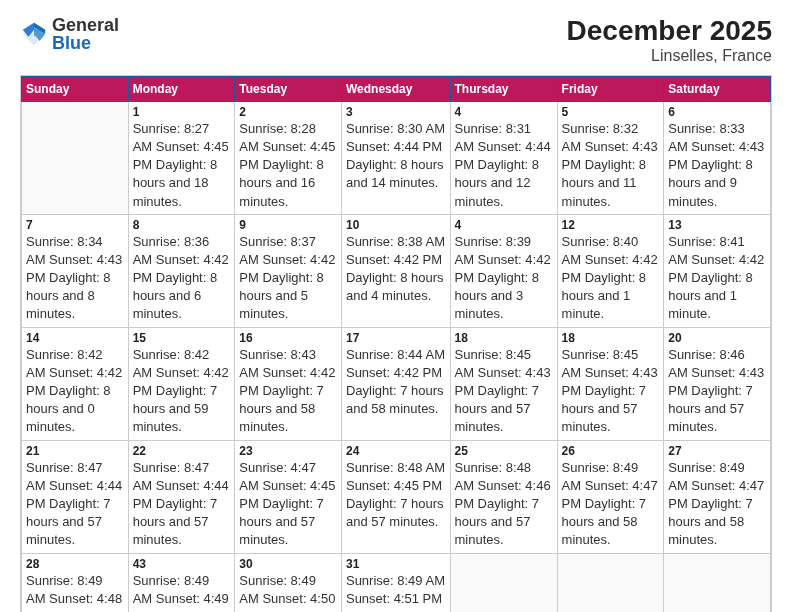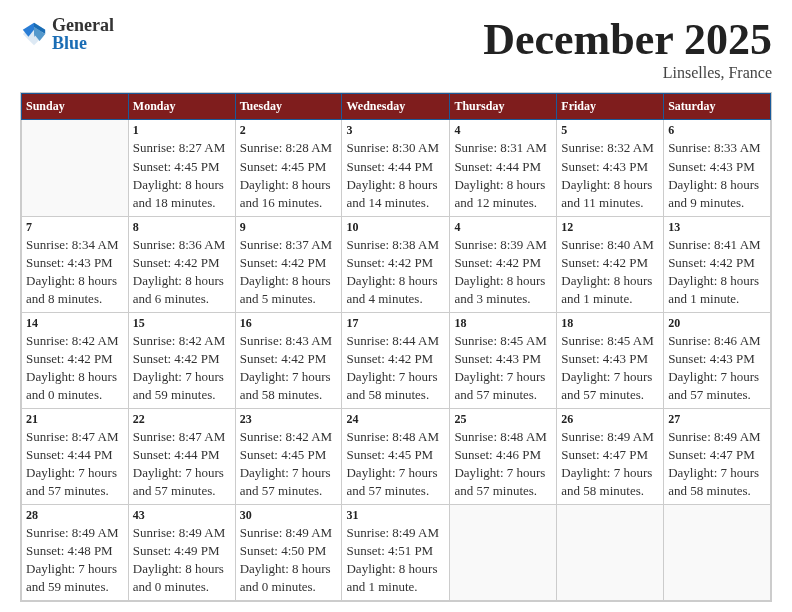--- a/index.html
+++ b/index.html
@@ -10,21 +10,20 @@
       font-family: Arial, sans-serif;
       font-size: 11px;
       overflow: hidden;
     }
     .page {
       width: 792px;
       height: 612px;
       padding: 16px 20px 10px 20px;
       display: flex;
       flex-direction: column;
-      font-family: Liberation Serif, serif;
     }
     .header {
       display: flex;
       justify-content: space-between;
       align-items: flex-start;
       margin-bottom: 10px;
     }
     .logo {
       display: flex;
       align-items: center;
@@ -38,42 +37,42 @@
     .logo-text .general { color: #333; }
     .logo-text .blue { color: #1a6db5; }
     .logo-icon {
       width: 28px;
       height: 28px;
     }
     .title-area {
       text-align: right;
     }
     .month-title {
-      font-size: 44px;
+      font-size: 28px;
       font-weight: bold;
       color: #222;
       line-height: 1.1;
     }
     .location {
       font-size: 16px;
       color: #444;
     }
     .calendar {
       flex: 1;
       border: 1px solid #ccc;
       border-collapse: collapse;
       width: 100%;
     }
     .calendar table {
       width: 100%;
       border-collapse: collapse;
       height: 100%;
     }
     .day-header {
-      background: #7f1d1d;
+      background: #be185d;
       color: #fff;
       font-weight: bold;
       font-size: 12px;
       padding: 5px 4px;
       text-align: left;
       border: 1px solid #1a5a9a;
       margin-top: 45px;
     }
     .cal-cell {
       vertical-align: top;
@@ -295,21 +294,21 @@
             </td>
             <td class="cal-cell">
               <span class="day-num">22</span>
               <div class="cell-info">Sunrise: 8:47 AM
 Sunset: 4:44 PM
 Daylight: 7 hours
 and 57 minutes.</div>
             </td>
             <td class="cal-cell">
               <span class="day-num">23</span>
-              <div class="cell-info">Sunrise: 8:42 AM
+              <div class="cell-info">Sunrise: 4:47 AM
 Sunset: 4:45 PM
 Daylight: 7 hours
 and 57 minutes.</div>
             </td>
             <td class="cal-cell">
               <span class="day-num">24</span>
               <div class="cell-info">Sunrise: 8:48 AM
 Sunset: 4:45 PM
 Daylight: 7 hours
 and 57 minutes.</div>

